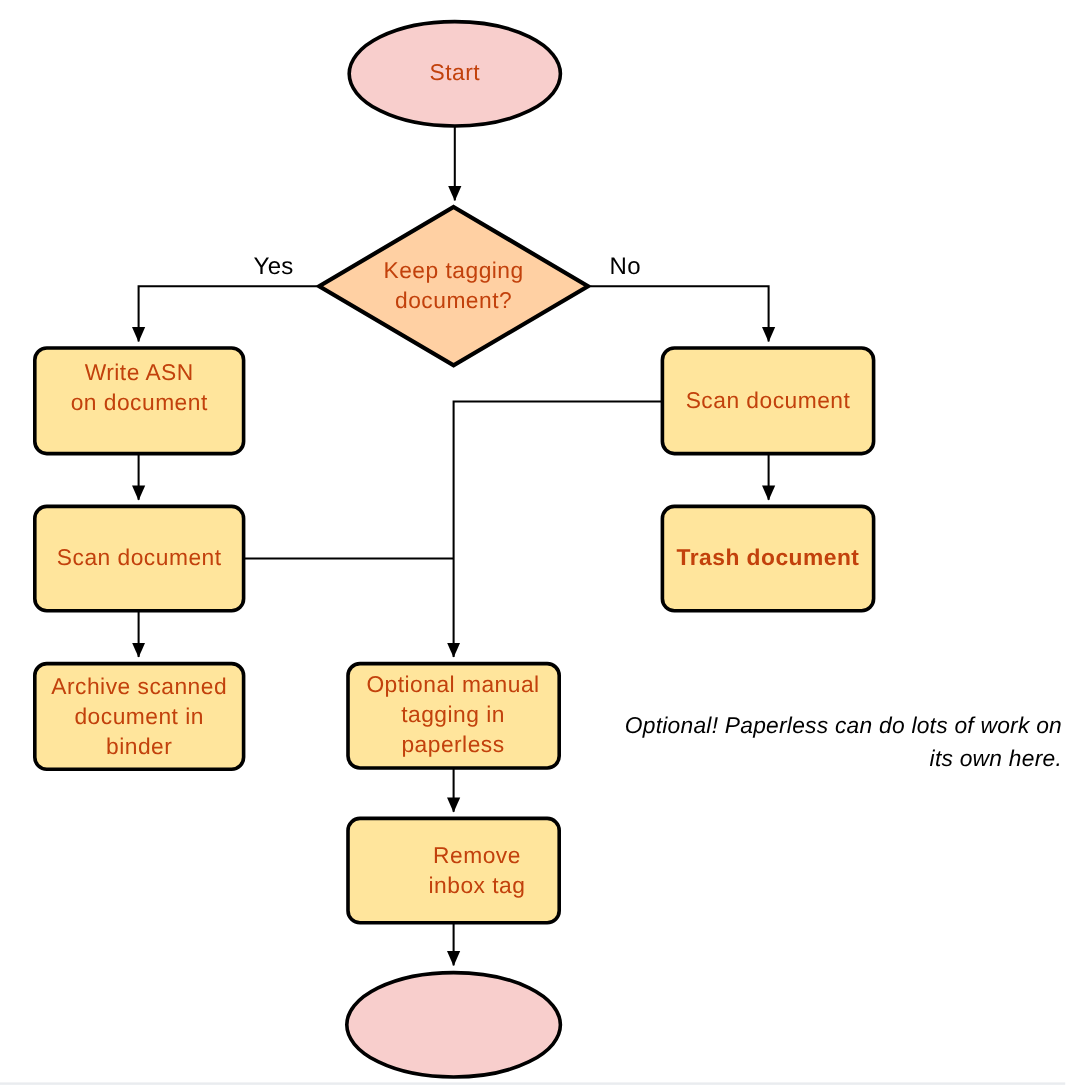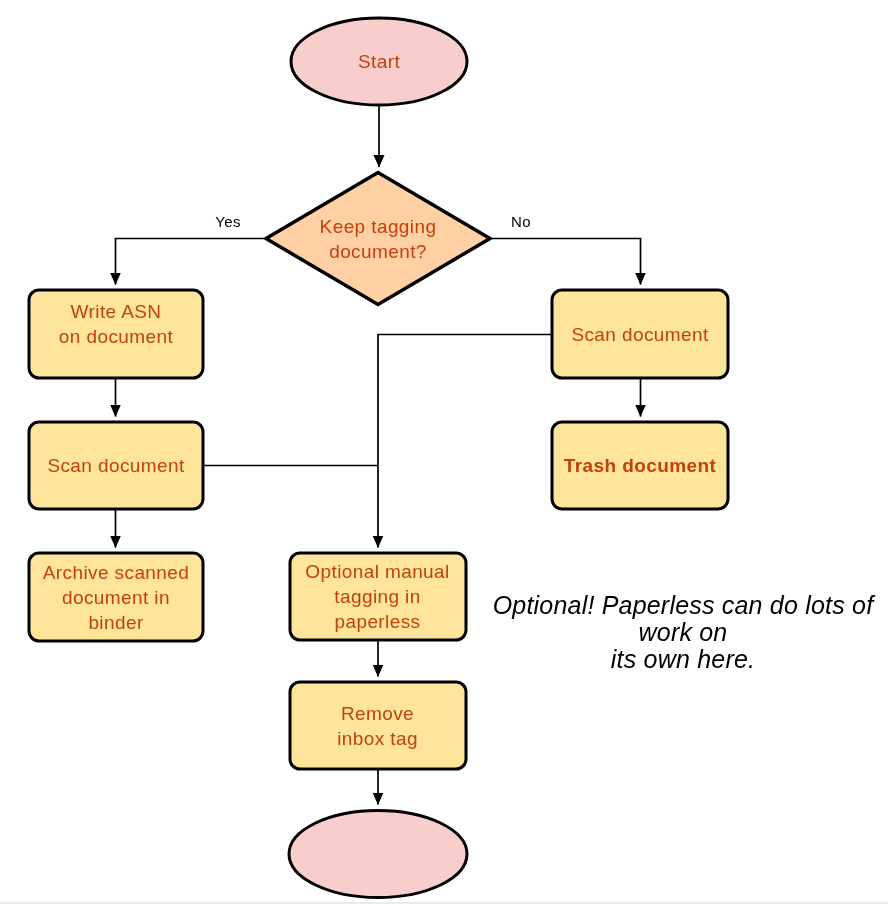--- a/index.html
+++ b/index.html
@@ -27,46 +27,46 @@
     display:flex;align-items:center;justify-content:center;
     text-align:center;
     font-size:19px;line-height:25px;letter-spacing:0.4px;
     color:#c2410c;
     white-space:pre-line;
     pointer-events:none;
   }
   .edge-label{
     position:absolute;
     display:flex;align-items:center;justify-content:center;
-    font-size:15px;line-height:22px;letter-spacing:0.3px;
+    font-size:20px;line-height:22px;letter-spacing:0.3px;
     color:#000;
     pointer-events:none;
   }
   .note-text{
     position:absolute;
     left:481px;top:592px;width:404px;
-    font-size:25px;line-height:27px;letter-spacing:0.2px;
+    font-size:19px;line-height:27px;letter-spacing:0.2px;
     font-style:italic;color:#000;
     white-space:pre-line;
-    text-align:center;
+    text-align:right;
   }
   .bottom-rule{
     position:absolute;left:0;top:902px;width:888px;height:2px;
     background:var(--bottom-rule);
   }
   
   #lbl-start{left:289px;top:18px;width:180px;height:87px;}
   #lbl-decision{left:278px;top:178px;width:200px;height:121px;}
   #lbl-write-asn{left:28px;top:290px;width:176px;height:68px;}
   #lbl-scan-left{left:28px;top:422px;width:176px;height:87px;}
   #lbl-archive{left:28px;top:553px;width:176px;height:88px;}
   #lbl-scan-right{left:552px;top:290px;width:176px;height:88px;}
   #lbl-trash{left:552px;top:422px;width:176px;height:87px;font-weight:bold;}
   #lbl-perform{left:289px;top:553px;width:177px;height:87px;}
-  #lbl-remove{left:289px;top:682px;width:177px;height:87px;}
+  #lbl-remove{left:289px;top:682px;width:177px;height:87px;padding-left:20px;}
   #lbl-end{left:288px;top:810px;width:180px;height:88px;}
   #lbl-yes{left:203px;top:209px;width:50px;height:26px;}
   #lbl-no{left:496px;top:209px;width:50px;height:26px;}
 </style>
 </head>
 <body>
 
 <div id="canvas">
 
   <svg width="888" height="907" viewBox="0 0 888 907">

